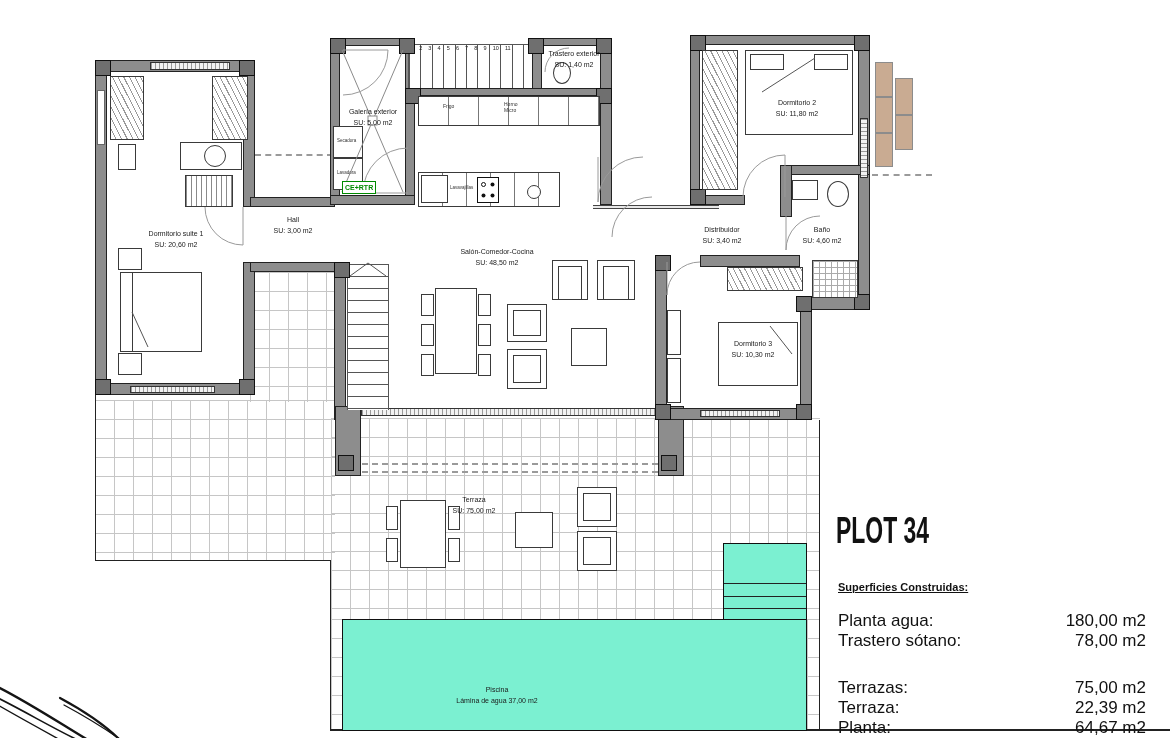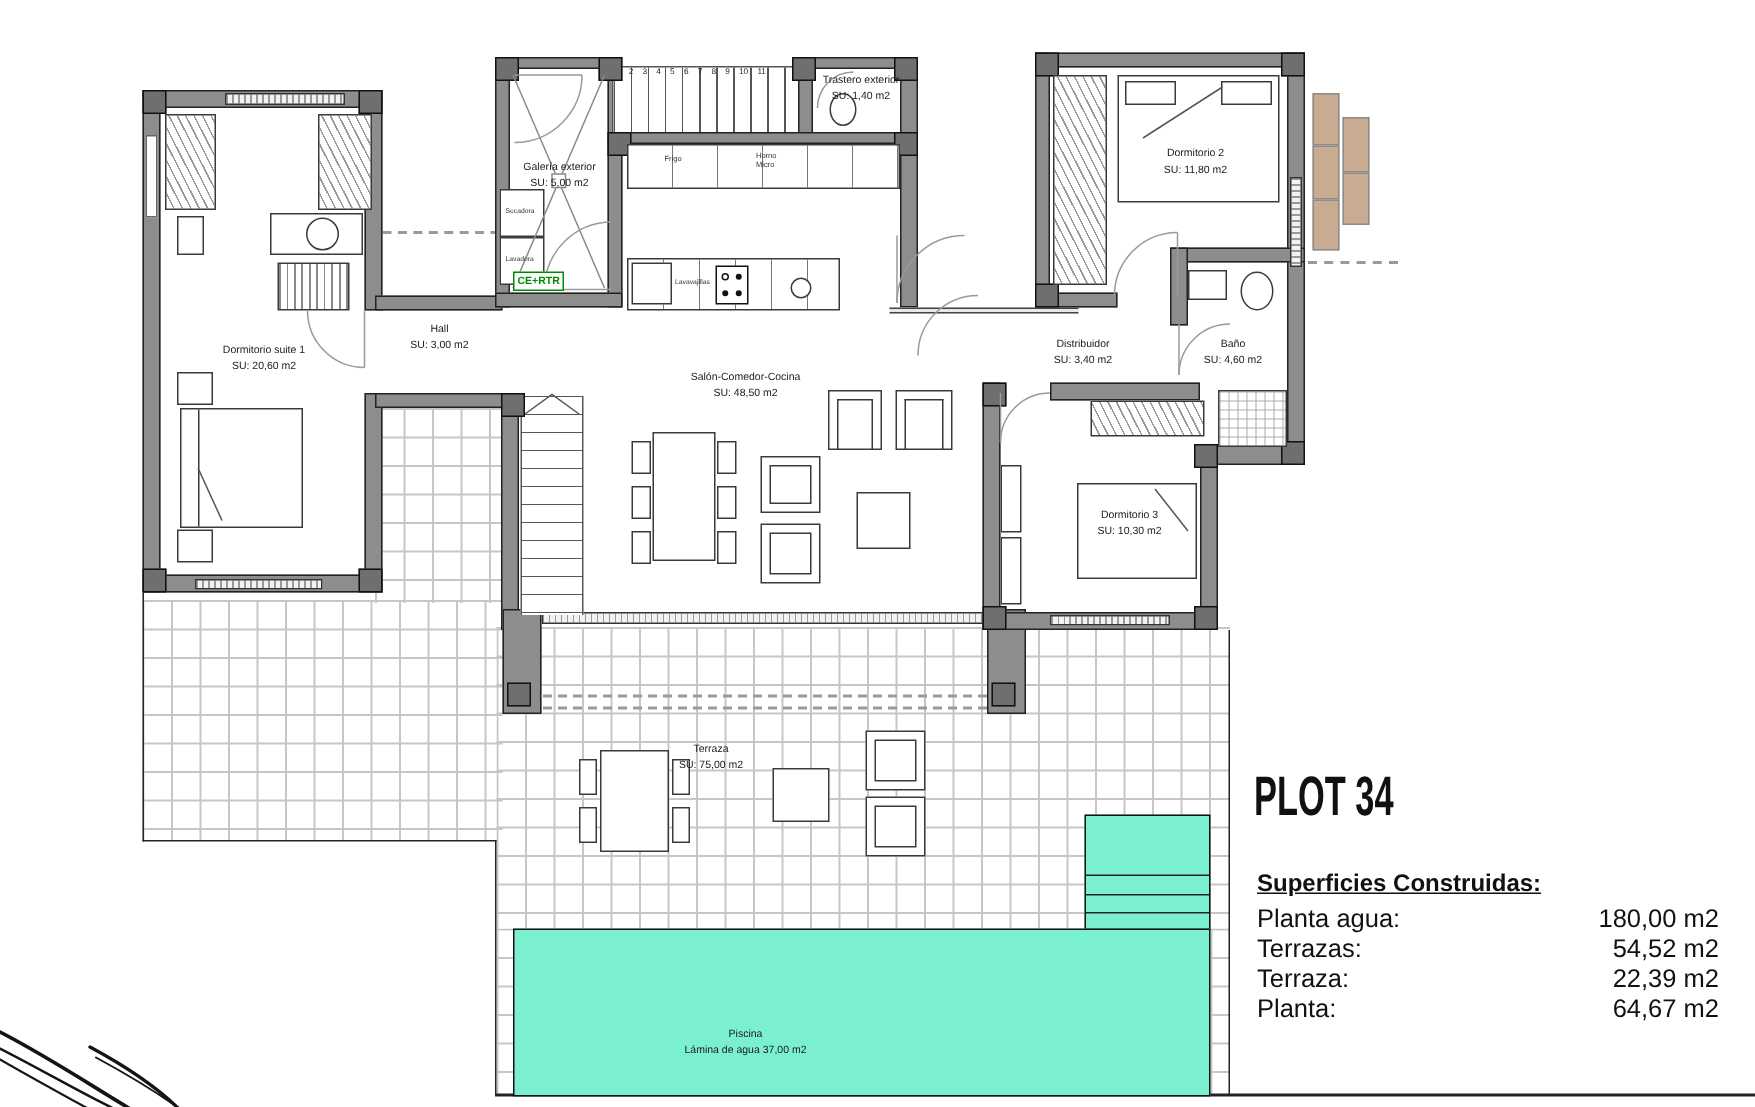--- a/index.html
+++ b/index.html
@@ -36,23 +36,23 @@
   .seatob::after{content:"";position:absolute;inset:5px 5px -1px 5px;border:1px solid #3a3a3a;border-bottom:none;}
   .circle{border-radius:50%;}
   .stairnums{position:absolute;font-size:5.5px;color:#222;letter-spacing:0;word-spacing:4.6px;
              white-space:nowrap;overflow:hidden;}
   .ce{position:absolute;font-size:7px;font-weight:bold;color:var(--accent_green,#008a00);
       border:1px solid var(--accent_green,#008a00);background:#fff;padding:0 2px;line-height:11px;}
   
   .plot-title{position:absolute;left:836px;top:510px;font-size:37px;font-weight:bold;color:#111;
               transform:scaleX(.62);transform-origin:left top;letter-spacing:0;}
   .legend{position:absolute;left:838px;top:581px;width:308px;font-size:17px;color:#111;}
-  .legend h3{margin:0 0 4px 0;font-size:16px;text-decoration:underline;}
+  .legend h3{margin:0 0 18px 0;font-size:11px;text-decoration:underline;}
   .lrow{display:flex;justify-content:space-between;line-height:20px;}
-  .lgroup2{}
+  .lgroup2{margin-top:27px;}
   svg.overlay{position:absolute;left:0;top:0;pointer-events:none;}
 </style>
 </head>
 <body>
 
 <div id="canvas">
 
   <div class="grid" style="left:250px;top:272px;width:85px;height:130px;"></div>
   <div class="grid" style="left:95px;top:400px;width:240px;height:160px;"></div>
   <div class="grid" style="left:331px;top:418px;width:489px;height:201px;"></div>
@@ -303,24 +303,28 @@
   <div class="ce" style="left:342px;top:181px;">CE+RTR</div>
 
   <div class="plot-title">PLOT 34</div>
 
   <div class="legend">
     <h3>Superficies Construidas:</h3>
     <div class="lrow">
       <span>Planta agua:</span>
       <span>180,00 m2</span>
     </div>
+    <div class="lrow">
+      <span>Trastero sótano:</span>
+      <span>78,00 m2</span>
+    </div>
     <div class="lgroup2">
       <div class="lrow">
         <span>Terrazas:</span>
-        <span>54,52 m2</span>
+        <span>75,00 m2</span>
       </div>
       <div class="lrow">
         <span>Terraza:</span>
         <span>22,39 m2</span>
       </div>
       <div class="lrow">
         <span>Planta:</span>
         <span>64,67 m2</span>
       </div>
     </div>

